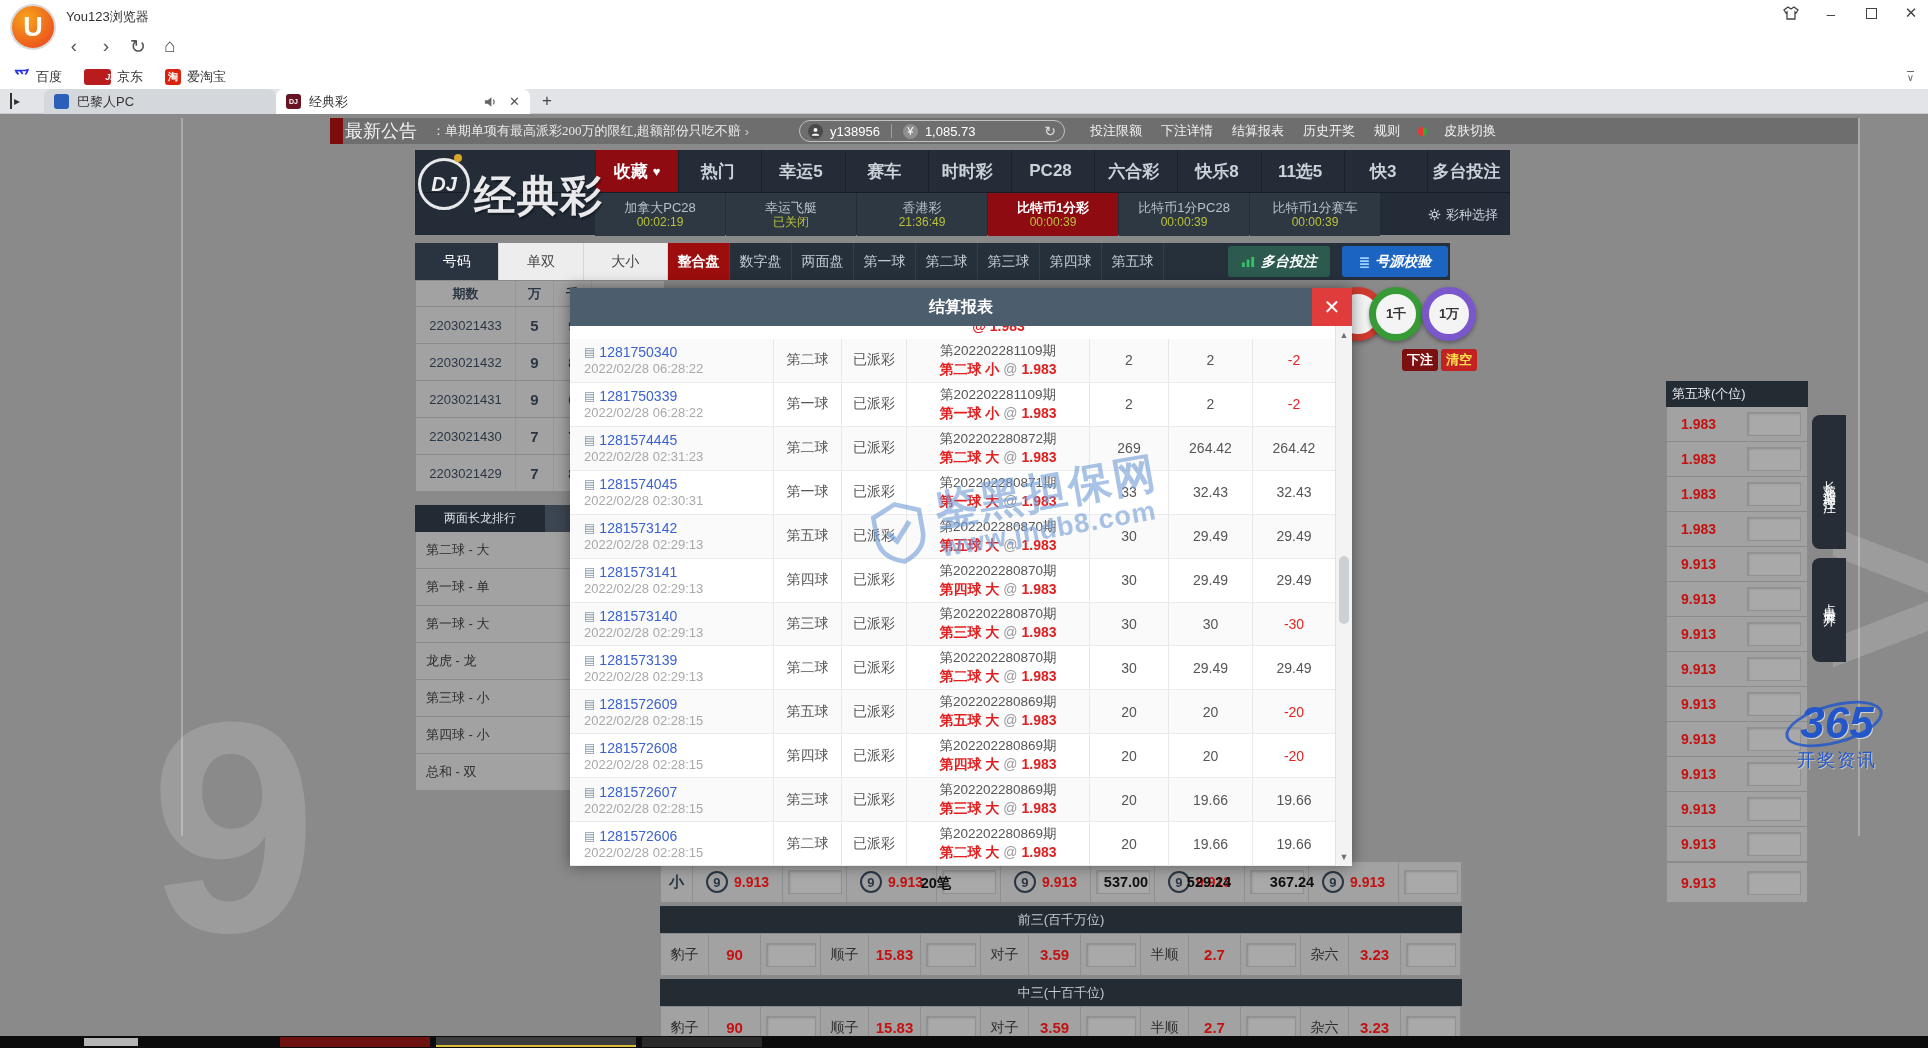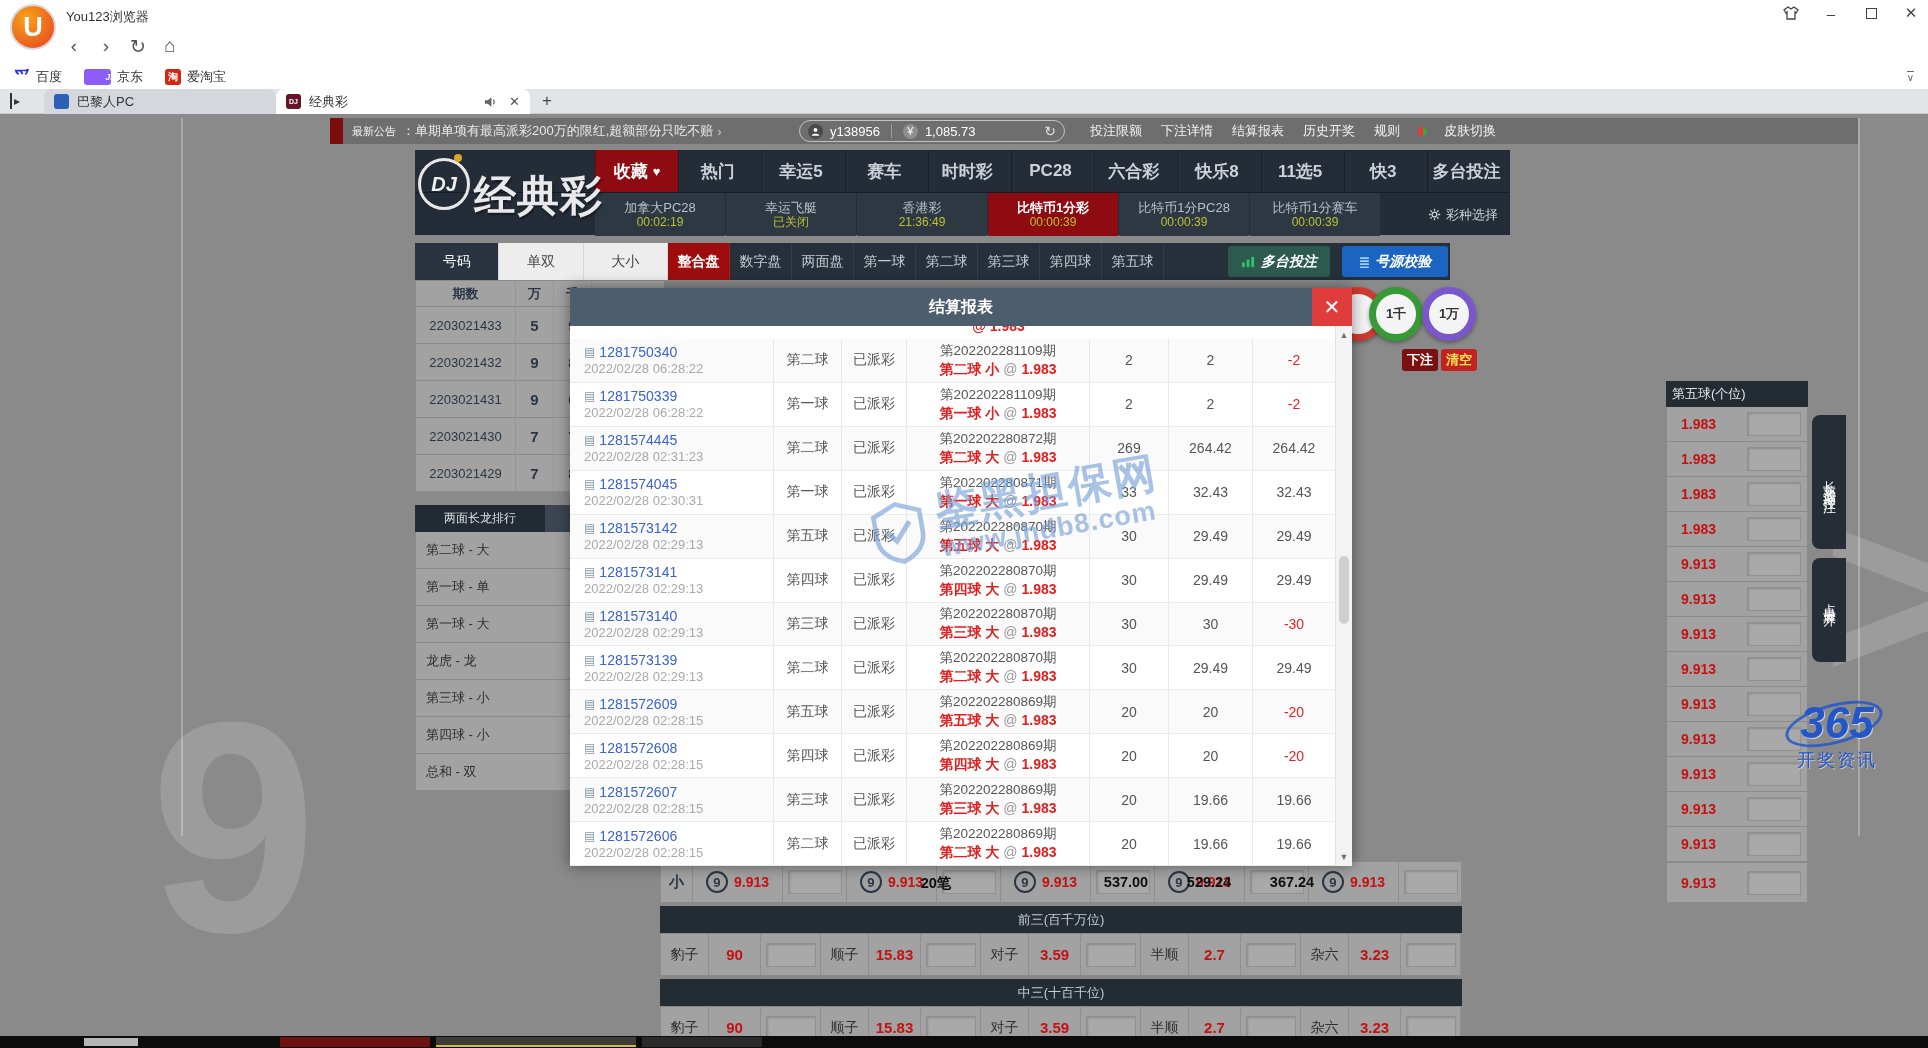--- a/index.html
+++ b/index.html
@@ -32,21 +32,21 @@
            display:flex; align-items:flex-end; justify-content:center; }
   .menuic { width:15px; height:11px; border-top:2px solid #444; border-bottom:2px solid #444; position:relative; }
   .menuic::after { content:""; position:absolute; left:0; right:0; top:3.5px; height:2px; background:#444; }
 
   .bookmarksbar { position:absolute; left:0; top:64px; width:1928px; height:25px; background:#fff; display:flex; align-items:center;
                   padding-left:14px; gap:22px; z-index:100; }
   .bmitem { display:flex; align-items:center; gap:6px; color:#333; font-size:13px; }
   .bmbadge { width:16px; height:16px; border-radius:3px; font-size:9px; font-weight:bold; font-style:italic;
              display:flex; align-items:center; justify-content:center; }
   .bm-baidu .bmbadge { color:#2932e1; font-size:15px; font-style:normal; }
-  .bm-jd .bmbadge { background:#8b5cf6; color:#fff;padding-left:27px; }
+  .bm-jd .bmbadge { background:#b91c1c; color:#fff;padding-left:27px; }
   .bm-tao .bmbadge { background:#d9230f; color:#fff; font-style:normal; font-size:10px; }
   .bm-collapse { position:absolute; right:14px; color:#666; border-top:1.5px solid #666; font-size:10px; line-height:10px; padding-top:1px; }
 
   .tabstrip { position:absolute; left:0; top:89px; width:1928px; height:25px; background:#e2e4e8; border-bottom:1px solid #c8cacd; z-index:100; }
   .tab-expander { position:absolute; left:10px; top:4px; color:#333; font-size:12px; border-left:2px solid #333; padding-left:2px; line-height:16px; }
   .btab { position:absolute; top:0; height:25px; display:flex; align-items:center; gap:8px; padding:11px 10px; font-size:13px; color:#333; }
   .btab1 { left:44px; width:232px; background:#d4d7db; border-radius:8px 8px 0 0; }
   .btab2 { left:276px; width:254px; background:#fff; border-radius:8px 8px 0 0; }
   .favicon { width:15px; height:15px; border-radius:3px; flex:none; display:flex; align-items:center; justify-content:center;
              color:#fff; font-size:7px; font-weight:bold; }
@@ -56,22 +56,22 @@
   .newtab { position:absolute; left:542px; top:2px; font-size:17px; color:#444; }
   .tab-speaker { margin-left:auto; }
 
   
   .page { position:absolute; left:0; top:114px; width:1928px; height:922px; background:#8a8a8a; overflow:hidden; }
   .bigglyph { position:absolute; color:rgba(255,255,255,0.16); font-weight:bold; z-index:0; }
   .vline { position:absolute; width:2px; background:rgba(255,255,255,0.28); z-index:0; }
 
   .announce { position:absolute; left:330px; top:4px; width:1528px; height:26px; background:#6e6e6e; display:flex; align-items:center; z-index:2; }
   .ann-block { width:13px; height:26px; background:#7d0d0d; flex:none; }
-  .ann-label { color:#f2f2f2; font-size:11px; margin-left:9px; flex:none;font-family:Liberation Mono, monospace; }
-  .ann-text { color:#e9e9e9; font-size:13px; margin-left:6px; max-width:330px; white-space:nowrap; overflow:hidden; flex:none; }
+  .ann-label { color:#f2f2f2; font-size:18px; margin-left:2px; flex:none;font-family:Liberation Mono, monospace; }
+  .ann-text { color:#e9e9e9; font-size:13px; margin-left:15px; max-width:330px; white-space:nowrap; overflow:hidden; flex:none;font-family:Liberation Serif, serif; }
   .ann-arrow { color:#cfcfcf; margin-left:4px; }
   .userpill { position:absolute; left:469px; top:2px; width:266px; height:22px; border:1px solid #c2c2c2; border-radius:11px;
               display:flex; align-items:center; padding:0 8px; gap:7px; }
   .usericon { width:15px; height:15px; border-radius:50%; background:#4a4a4a; display:flex; align-items:center; justify-content:center; flex:none; }
   .pilltext { color:#fff; font-size:13px; }
   .pillsep { width:1px; height:14px; background:#9e9e9e; margin:0 4px; }
   .yenic { width:15px; height:15px; border-radius:50%; background:#8f8f8f; color:#fff; font-size:11px; text-align:center; line-height:15px; flex:none; }
   .refreshic { color:#e0e0e0; margin-left:auto; font-size:14px; }
   .annlinks { position:absolute; left:760px; top:0; height:26px; display:flex; align-items:center; gap:19px; }
   .annlink { color:#f2f2f2; font-size:13px; white-space:nowrap; }

